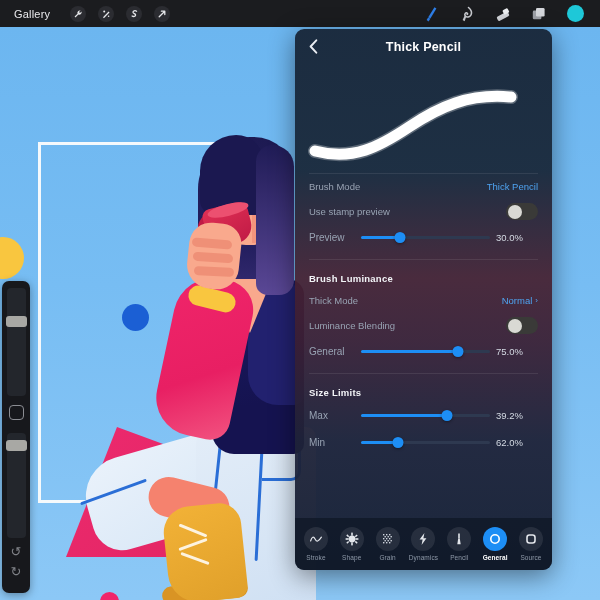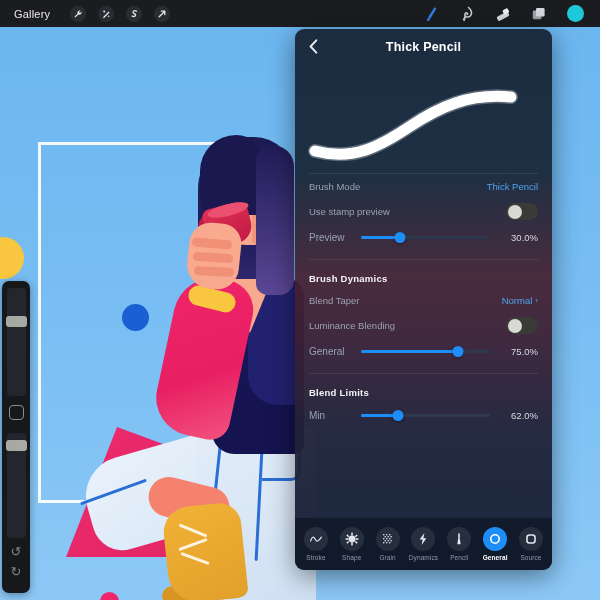--- a/index.html
+++ b/index.html
@@ -155,21 +155,21 @@
   .toggle .tk{position:absolute;top:1.5px;width:14px;height:14px;border-radius:50%;background:#d9d9d4;}
   .toggle.off .tk{left:1.5px;}
   .toggle.on .tk{left:16.5px;background:#e6e9ea;}
 
   .slider-row{display:flex;align-items:center;height:27px;}
   .sl-label{font-size:10px;color:#98a3b3;width:46px;flex:0 0 46px;}
   .track{position:relative;flex:1;height:3px;background:#2e3950;border-radius:2px;margin:0 6px;}
   .fill{position:absolute;left:0;top:0;height:3px;background:#1d8ef5;border-radius:2px;}
   .sknob{position:absolute;top:-4px;width:11px;height:11px;border-radius:50%;background:#1d8ef5;
          transform:translateX(-50%);box-shadow:0 1px 3px rgba(0,0,0,.4);}
-  .sl-val{width:42px;flex:0 0 42px;text-align:right;font-size:9.5px;color:#d4dae3;}
+  .sl-val{width:42px;flex:0 0 42px;text-align:left;font-size:9.5px;color:#d4dae3;}
 
   
   .tabs{position:absolute;left:0;bottom:0;width:257px;height:52px;
         background:rgba(14,22,36,.72);display:flex;align-items:center;justify-content:space-around;
         padding:0 3px;box-sizing:border-box;}
   .tab{display:flex;flex-direction:column;align-items:center;width:33px;}
   .tab-ico{width:24px;height:24px;border-radius:50%;background:rgba(255,255,255,.09);
            display:flex;align-items:center;justify-content:center;margin-bottom:3px;}
   .tab.active .tab-ico{background:#1d8ef5;}
   .tab-lbl{font-size:6.5px;color:#8e99a8;letter-spacing:.1px;}
@@ -343,26 +343,26 @@
           <span class="fill" style="width:30%"></span>
           <span class="sknob" style="left:30%"></span>
         </span>
         <span class="sl-val">30.0%</span>
       </div>
     </div>
 
     <div class="divider"></div>
 
     <div class="section">
-      <div class="sec-title">Brush Dynamics</div>
+      <div class="sec-title">Brush Luminance</div>
 
 
 
       <div class="row">
-        <span class="row-label">Blend Taper</span>
+        <span class="row-label">Thick Mode</span>
         <span class="row-value">Normal</span>
         <span class="chev-r">›</span>
       </div>
 
       <div class="row">
         <span class="row-label">Luminance Blending</span>
         <span class="toggle off">
             <span class="tk"></span>
           </span>
       </div>
@@ -373,22 +373,30 @@
           <span class="fill" style="width:75%"></span>
           <span class="sknob" style="left:75%"></span>
         </span>
         <span class="sl-val">75.0%</span>
       </div>
     </div>
 
     <div class="divider"></div>
 
     <div class="section">
-      <div class="sec-title">Blend Limits</div>
-
+      <div class="sec-title">Size Limits</div>
+
+      <div class="slider-row">
+        <span class="sl-label">Max</span>
+        <span class="track">
+          <span class="fill" style="width:67%"></span>
+          <span class="sknob" style="left:67%"></span>
+        </span>
+        <span class="sl-val">39.2%</span>
+      </div>
 
       <div class="slider-row">
         <span class="sl-label">Min</span>
         <span class="track">
           <span class="fill" style="width:29%"></span>
           <span class="sknob" style="left:29%"></span>
         </span>
         <span class="sl-val">62.0%</span>
       </div>
     </div>

